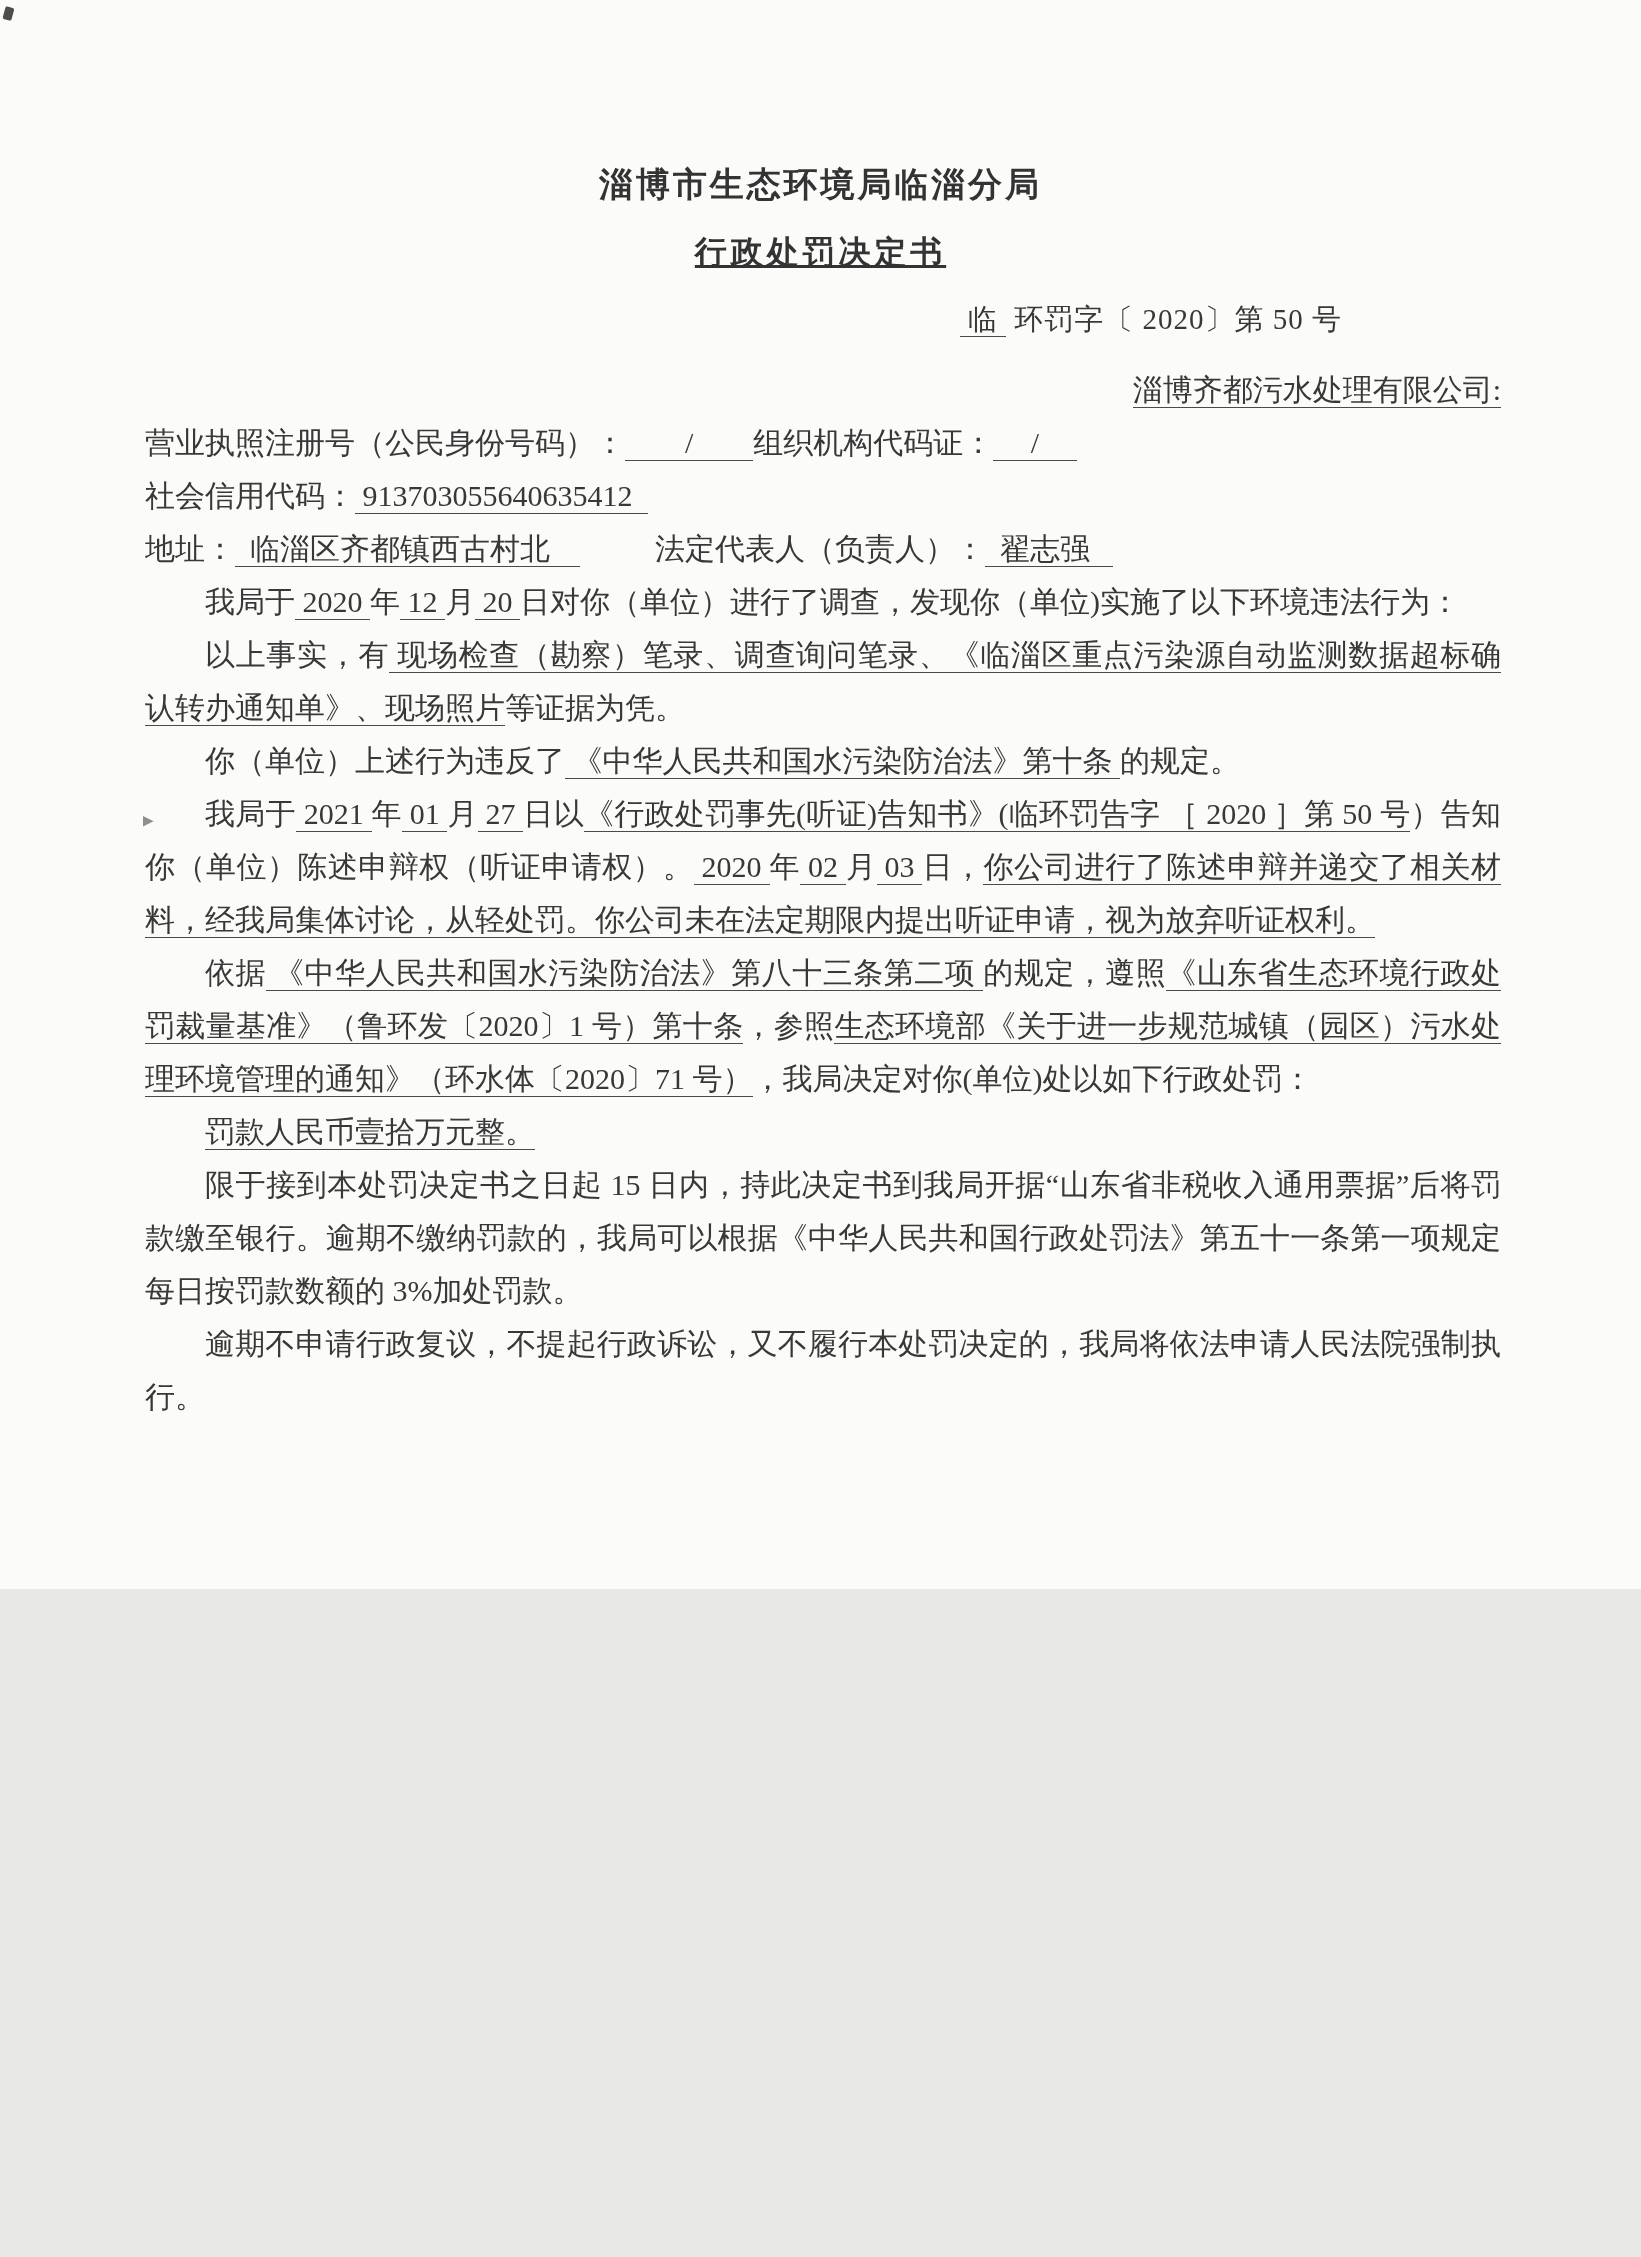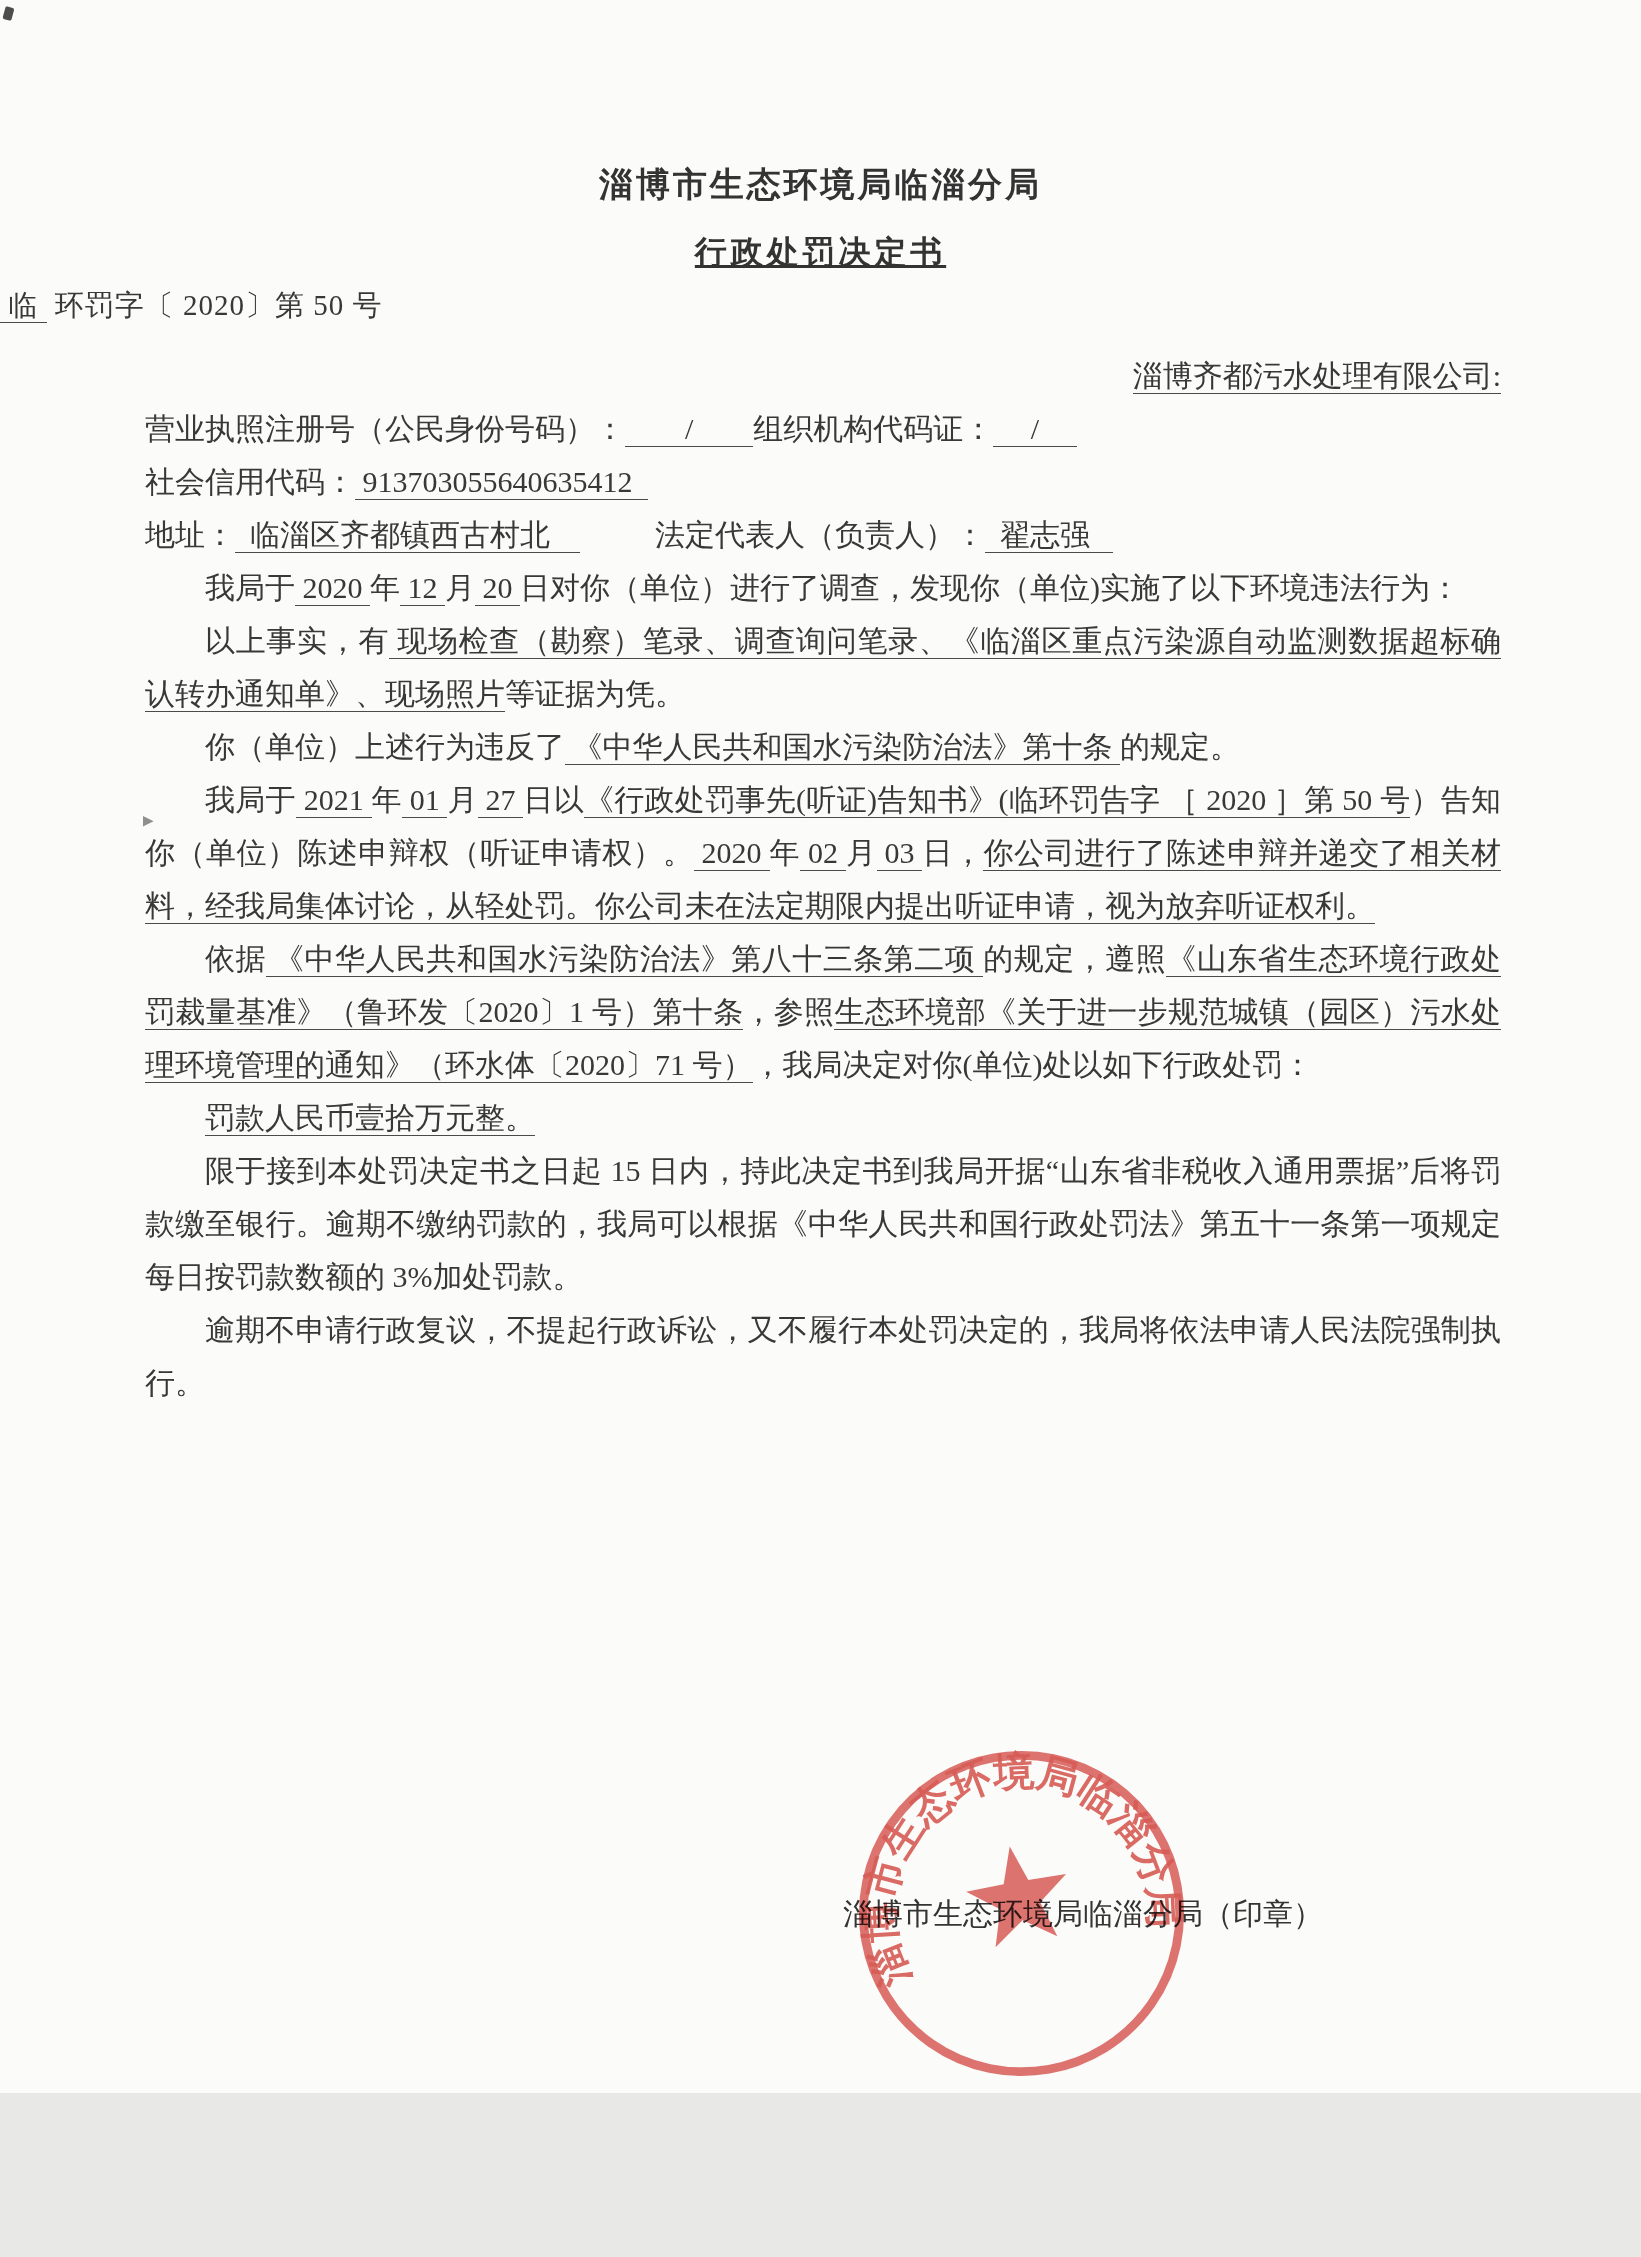--- a/index.html
+++ b/index.html
@@ -1,30 +1,30 @@
 <!DOCTYPE html>
 <html style="--seal-color: #d6453f;"><head>
 <meta charset="utf-8">
 <style>
   html,body { margin:0; padding:0; background:#e8e8e6; }
   .page {
-    position:relative; width:1641px; height:2093px; margin:0 auto;
+    position:relative; width:1641px; height:1589px; margin:0 auto;
     background:#fbfbf9; overflow:hidden;
     font-family:"Liberation Serif", serif; color:#383838;
   }
   .title {
     margin:0; padding-top:162px; text-align:center;
     font-size:34px; font-weight:700; letter-spacing:2.9px; color:#333;
   }
   .subtitle {
     margin:23px 0 0; text-align:center;
     font-size:32px; font-weight:700; letter-spacing:3.9px; color:#333;text-decoration:underline;
   }
   .docno {
-    margin-top:11px; text-align:left; padding-right:299px;
+    margin-top:25px; text-align:right; padding-right:299px;
     font-size:29px; letter-spacing:1px;
   }
   .recipient {
     margin-top:23px; padding:0 140px 0 145px; font-size:30px; line-height:53px;text-align:right;
   }
   .paras { padding:0 140px 0 145px; font-size:30px; line-height:53px; }
   .paras p { margin:0; text-align:justify; }
   .paras p.indent { text-indent:60px; }
   .paras p.gap-top { margin-top:15.4px; }
   .u { border-bottom:1.9px solid #4a4a4a; padding-bottom:1px; }

